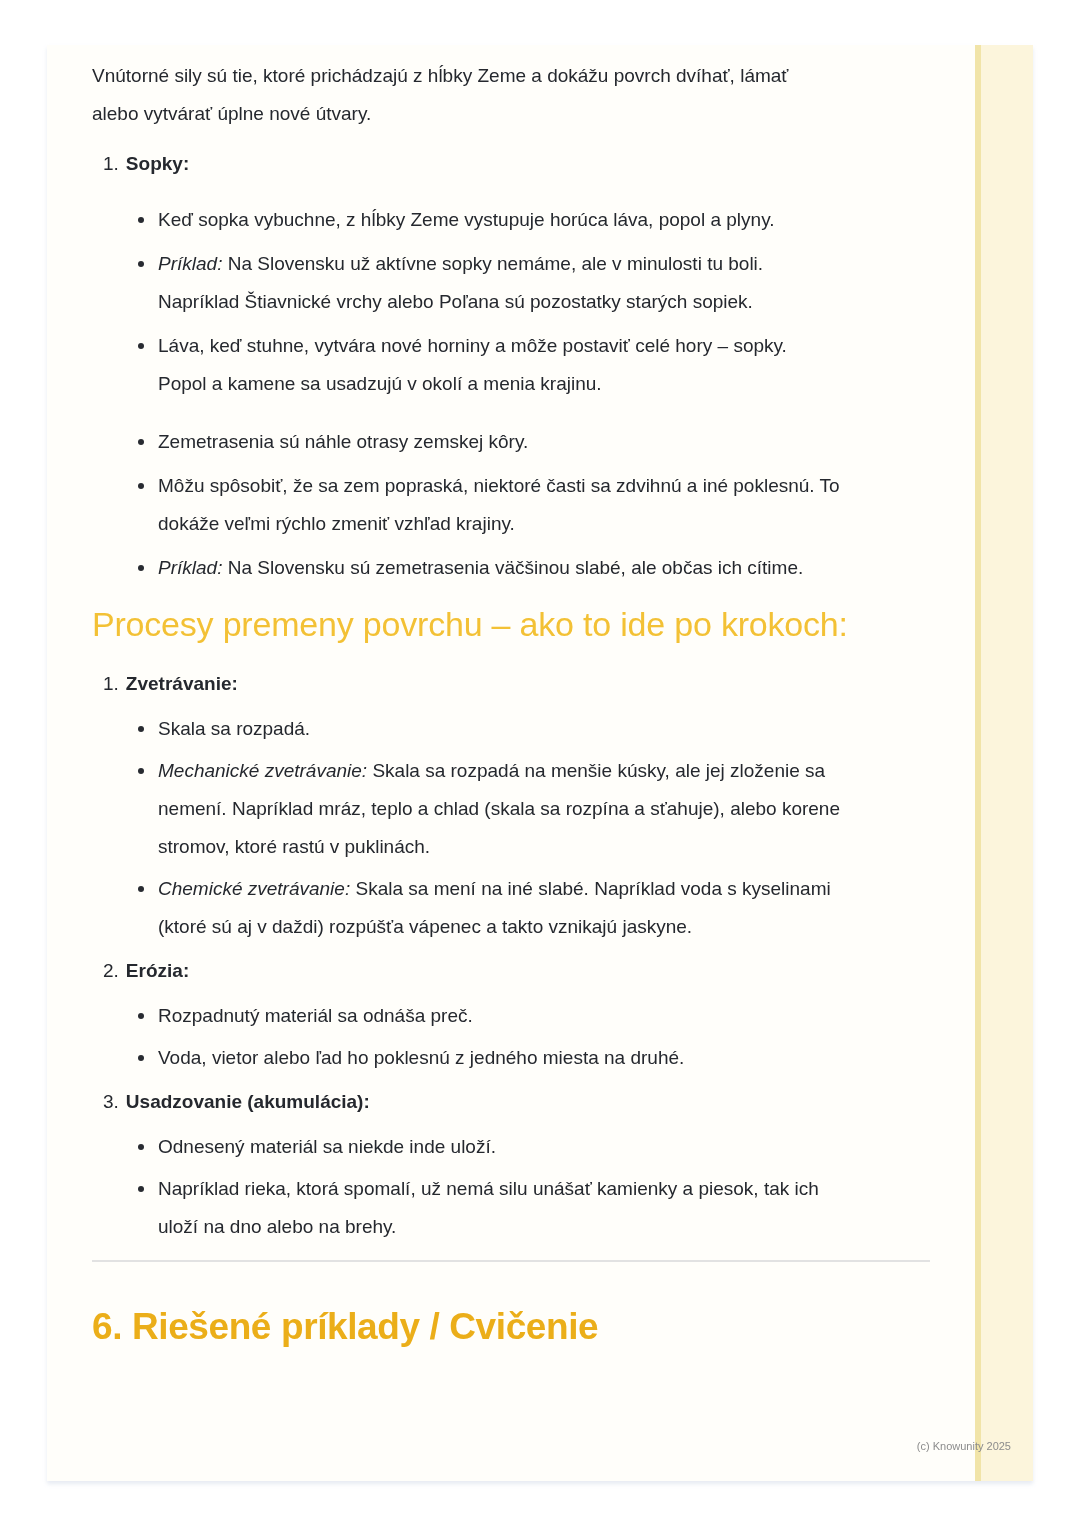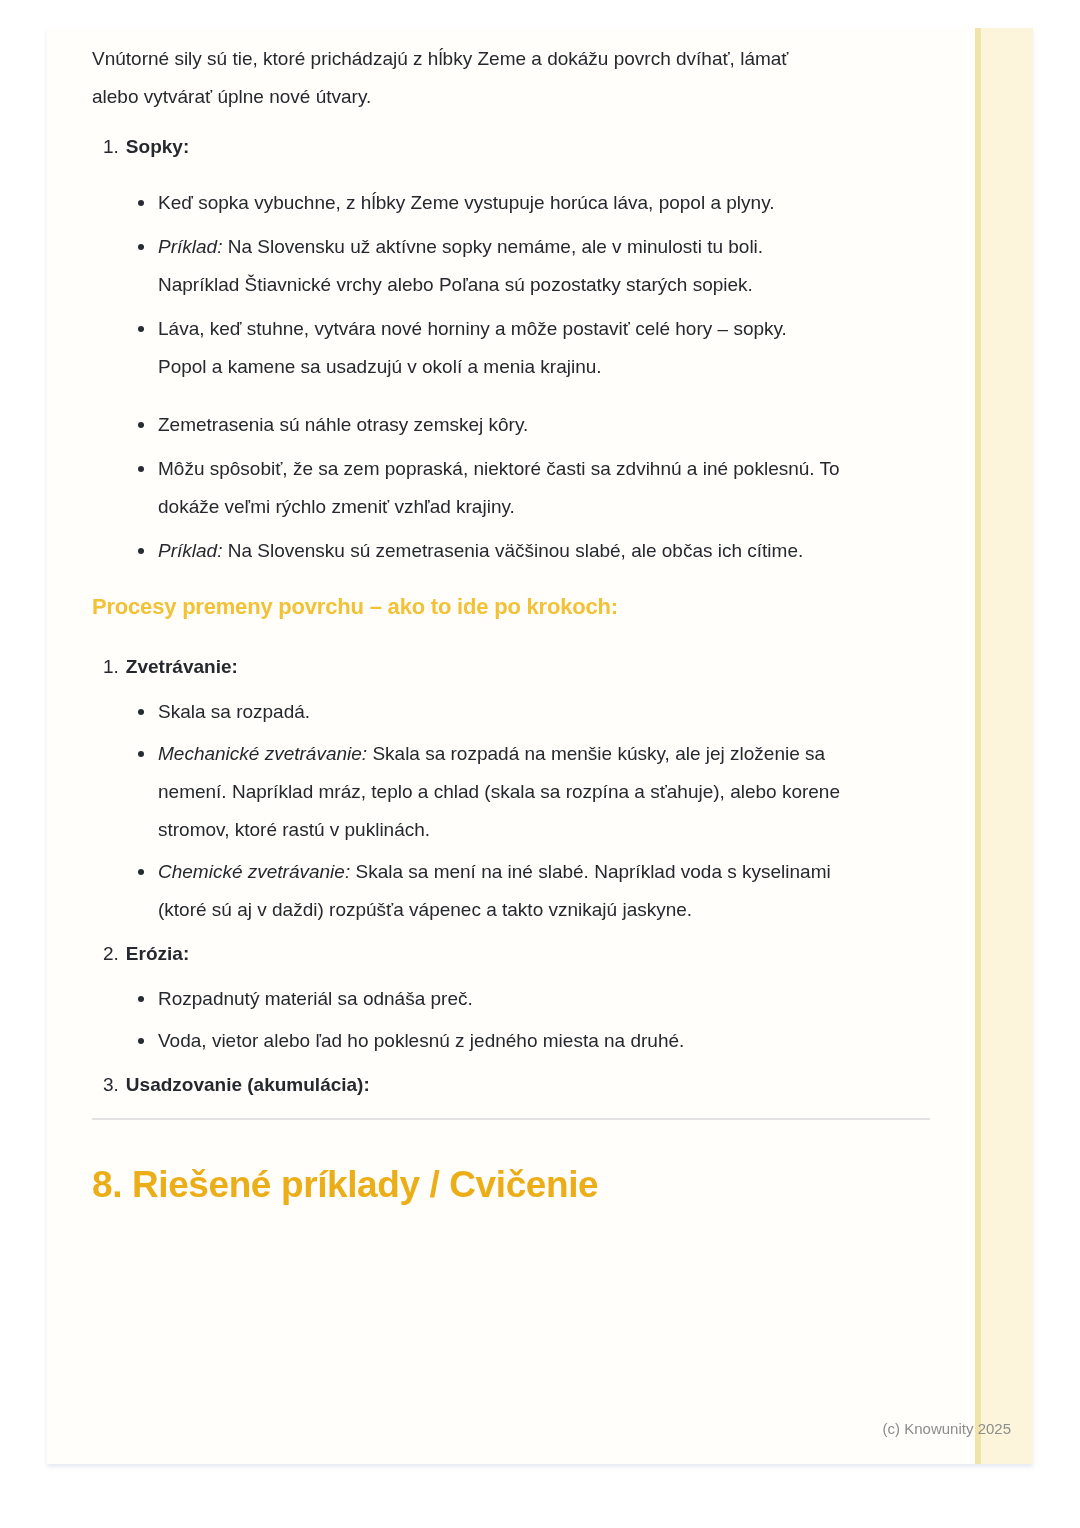--- a/index.html
+++ b/index.html
@@ -3,21 +3,21 @@
 <meta charset="utf-8">
 <style>
   html,body{margin:0;padding:0;}
   body{
     width:1080px;height:1528px;position:relative;overflow:hidden;
     background:#ffffff;
     font-family:"Liberation Sans", sans-serif;
     -webkit-font-smoothing:antialiased;
   }
   .page{
-    position:absolute;left:47px;top:28px;width:986px;height:1436px;
+    position:absolute;left:47px;top:45px;width:986px;height:1436px;
     background:#fffefa;
     box-shadow:0 3px 4px rgba(175,190,215,0.30);
   }
   .stripe{
     position:absolute;top:0;right:0;bottom:0;width:52px;
     background:var(--stripe,#fcf5dc);
     border-left:6px solid var(--stripe-border,#f1e4a8);
   }
   .content{
     position:relative;z-index:1;
@@ -29,34 +29,34 @@
   .num-row{padding-left:11px;}
   .num{margin-right:7px;}
   .num-title{font-weight:bold;}
   ul.bullets{list-style:none;margin:18px 0 0 0;padding:0 0 0 46px;}
   ul.bullets li{position:relative;padding-left:20px;max-width:682px;margin:0 0 6px 0;}
   ul.bullets li:last-child{margin-bottom:0;}
   .dot{position:absolute;left:0;top:16px;width:6px;height:6px;border-radius:50%;background:#282b31;}
   .lead{font-style:italic;}
   .force-item{margin-bottom:20px;}
   h2.process{
-    font-size:22px;line-height:34px;font-weight:bold;margin:20px 0 24px 0;
+    font-size:34px;line-height:34px;font-weight:normal;margin:20px 0 24px 0;
     color:var(--accent-h2,#f3c135);letter-spacing:-0.2px;
   }
   .step-item{margin-bottom:6px;}
   .step-item ul.bullets{margin-top:7px;}
   .step-item ul.bullets li{margin-bottom:4px;}
   hr.divider{border:none;border-top:2px solid #e2e2e2;margin:14px 0 0 0;width:838px;}
   h1.exercise{
     font-size:37px;line-height:42px;font-weight:bold;margin:44px 0 0 0;
     color:var(--accent-h1,#ebae19);letter-spacing:-0.4px;
   }
   .watermark{
     position:absolute;right:22px;bottom:26px;z-index:2;
-    font-size:15px;line-height:18px;color:var(--watermark,#8c8c8c);
+    font-size:11px;line-height:18px;color:var(--watermark,#8c8c8c);
   }
 </style>
 </head>
 <body>
 
 <div class="page">
   <div class="stripe"></div>
 
   <div class="content">
 
@@ -101,22 +101,26 @@
       <ul class="bullets">
         <li><span class="dot"></span><span class="lead"></span><span>Rozpadnutý materiál sa odnáša preč.</span></li>
         <li><span class="dot"></span><span class="lead"></span><span>Voda, vietor alebo ľad ho poklesnú z jedného miesta na druhé.</span></li>
       </ul>
     </div>
 
     <div class="step-item">
       <div class="num-row">
         <span class="num">3.</span><span class="num-title">Usadzovanie (akumulácia):</span>
       </div>
+      <ul class="bullets">
+        <li><span class="dot"></span><span class="lead"></span><span>Odnesený materiál sa niekde inde uloží.</span></li>
+        <li><span class="dot"></span><span class="lead"></span><span>Napríklad rieka, ktorá spomalí, už nemá silu unášať kamienky a piesok, tak ich uloží na dno alebo na brehy.</span></li>
+      </ul>
     </div>
 
     <hr class="divider">
 
-    <h1 class="exercise">8. Riešené príklady / Cvičenie</h1>
+    <h1 class="exercise">6. Riešené príklady / Cvičenie</h1>
 
   </div>
 
   <div class="watermark">(c) Knowunity 2025</div>
 </div>
 
 </body></html>

